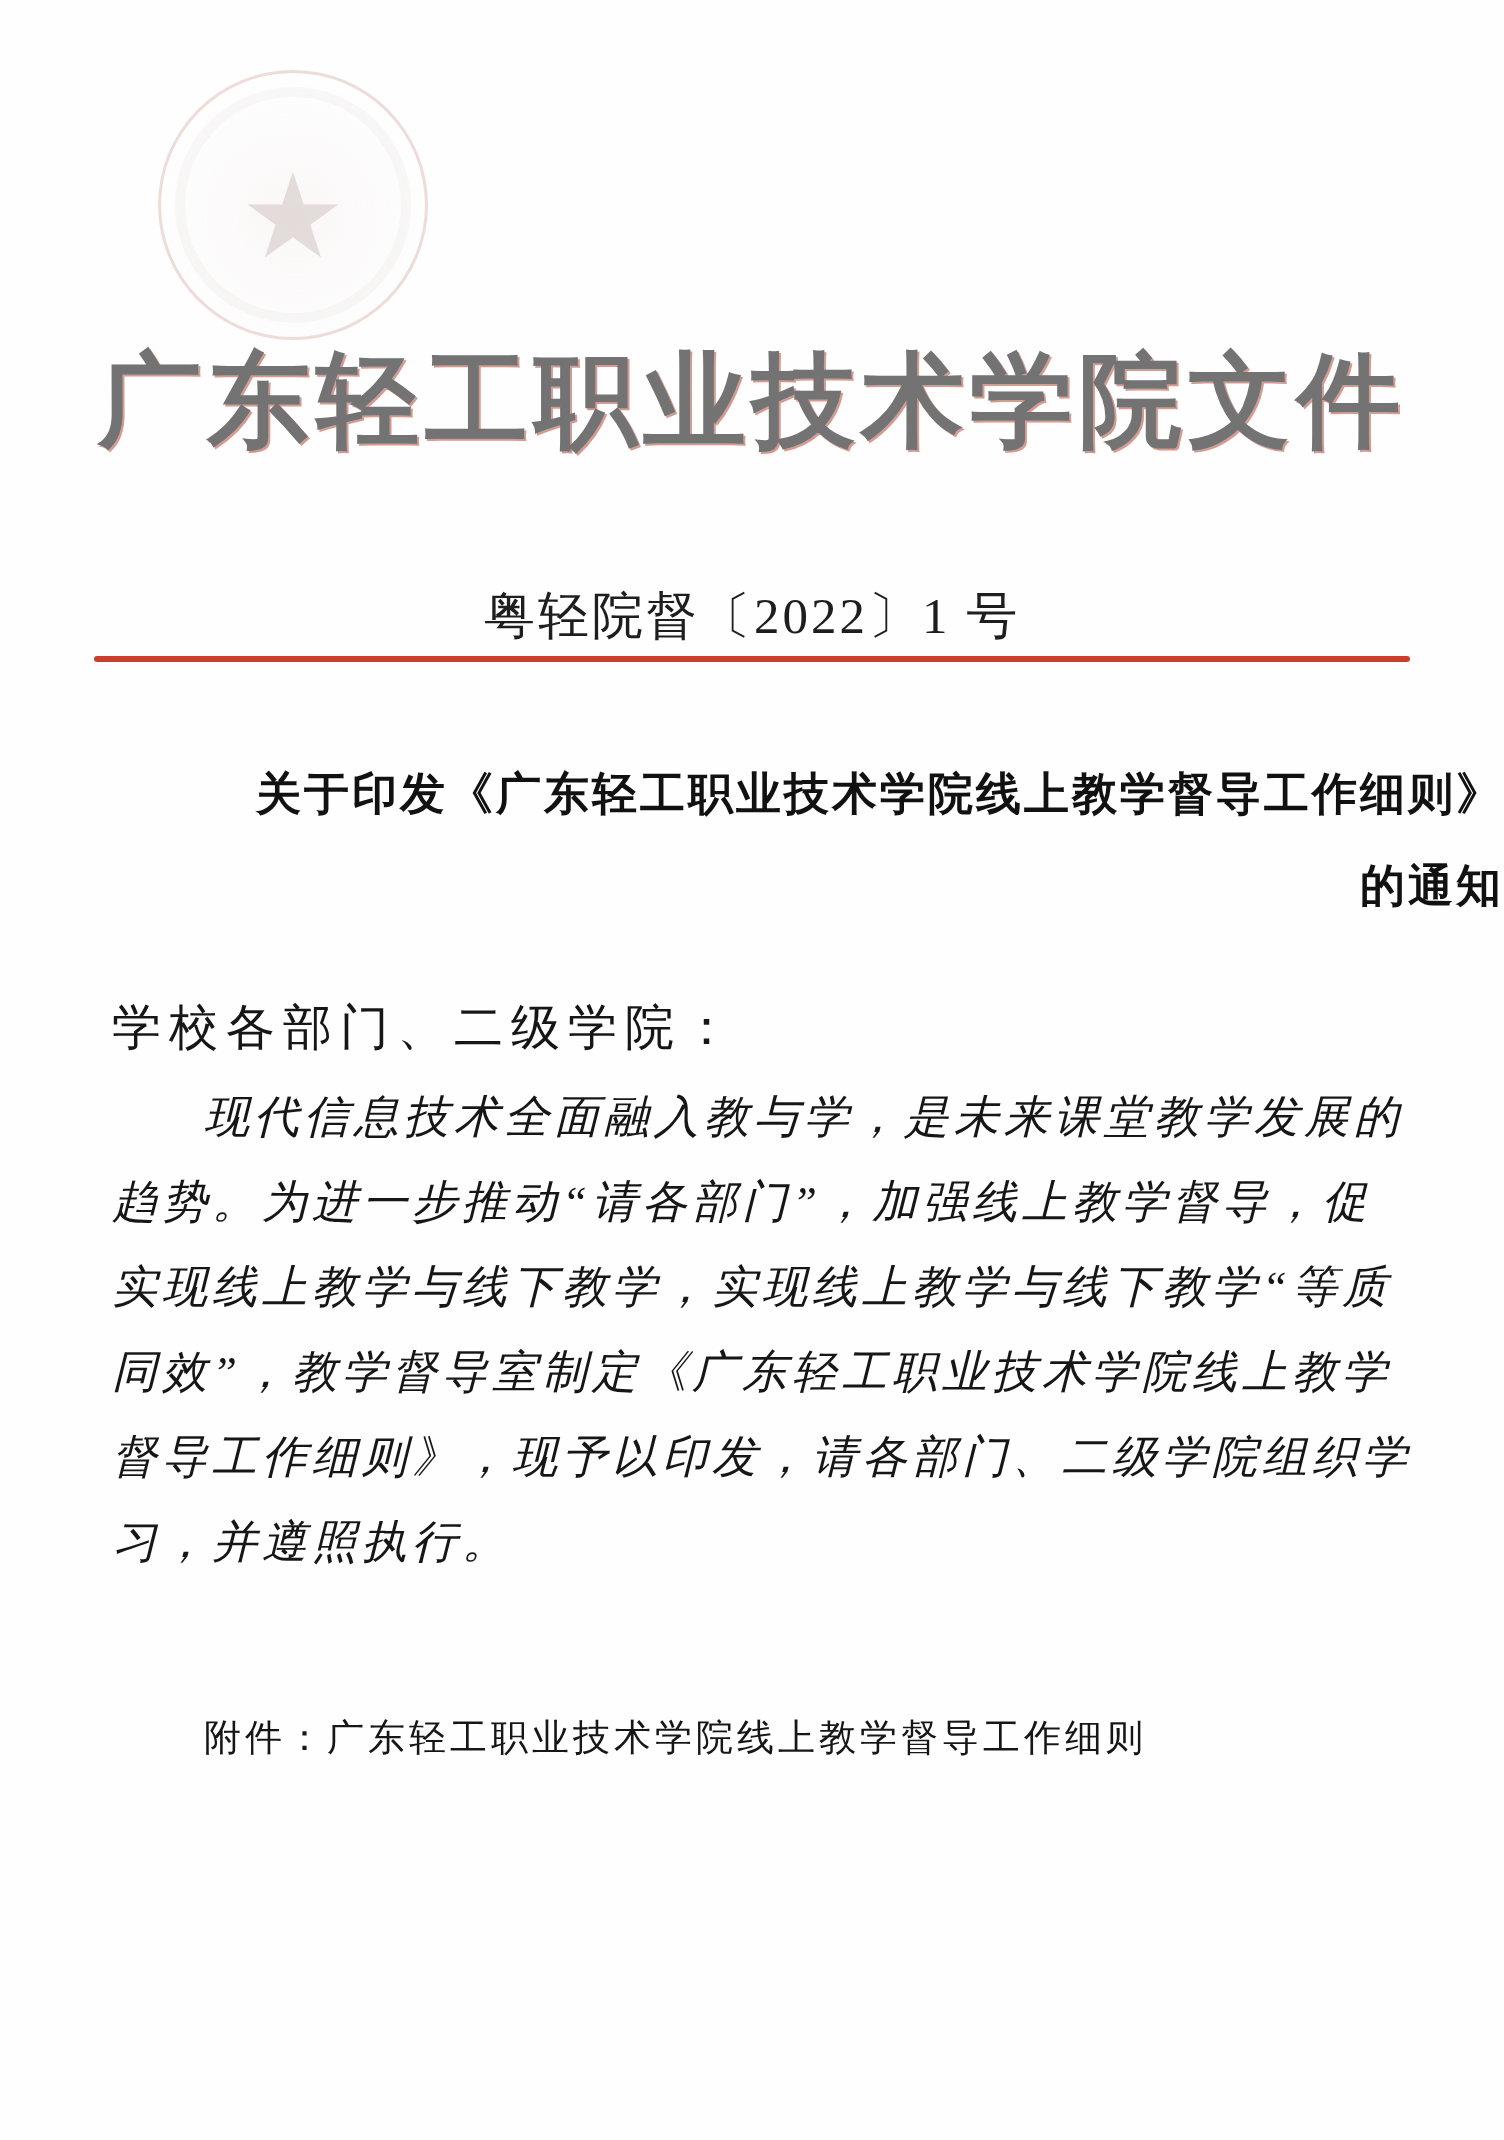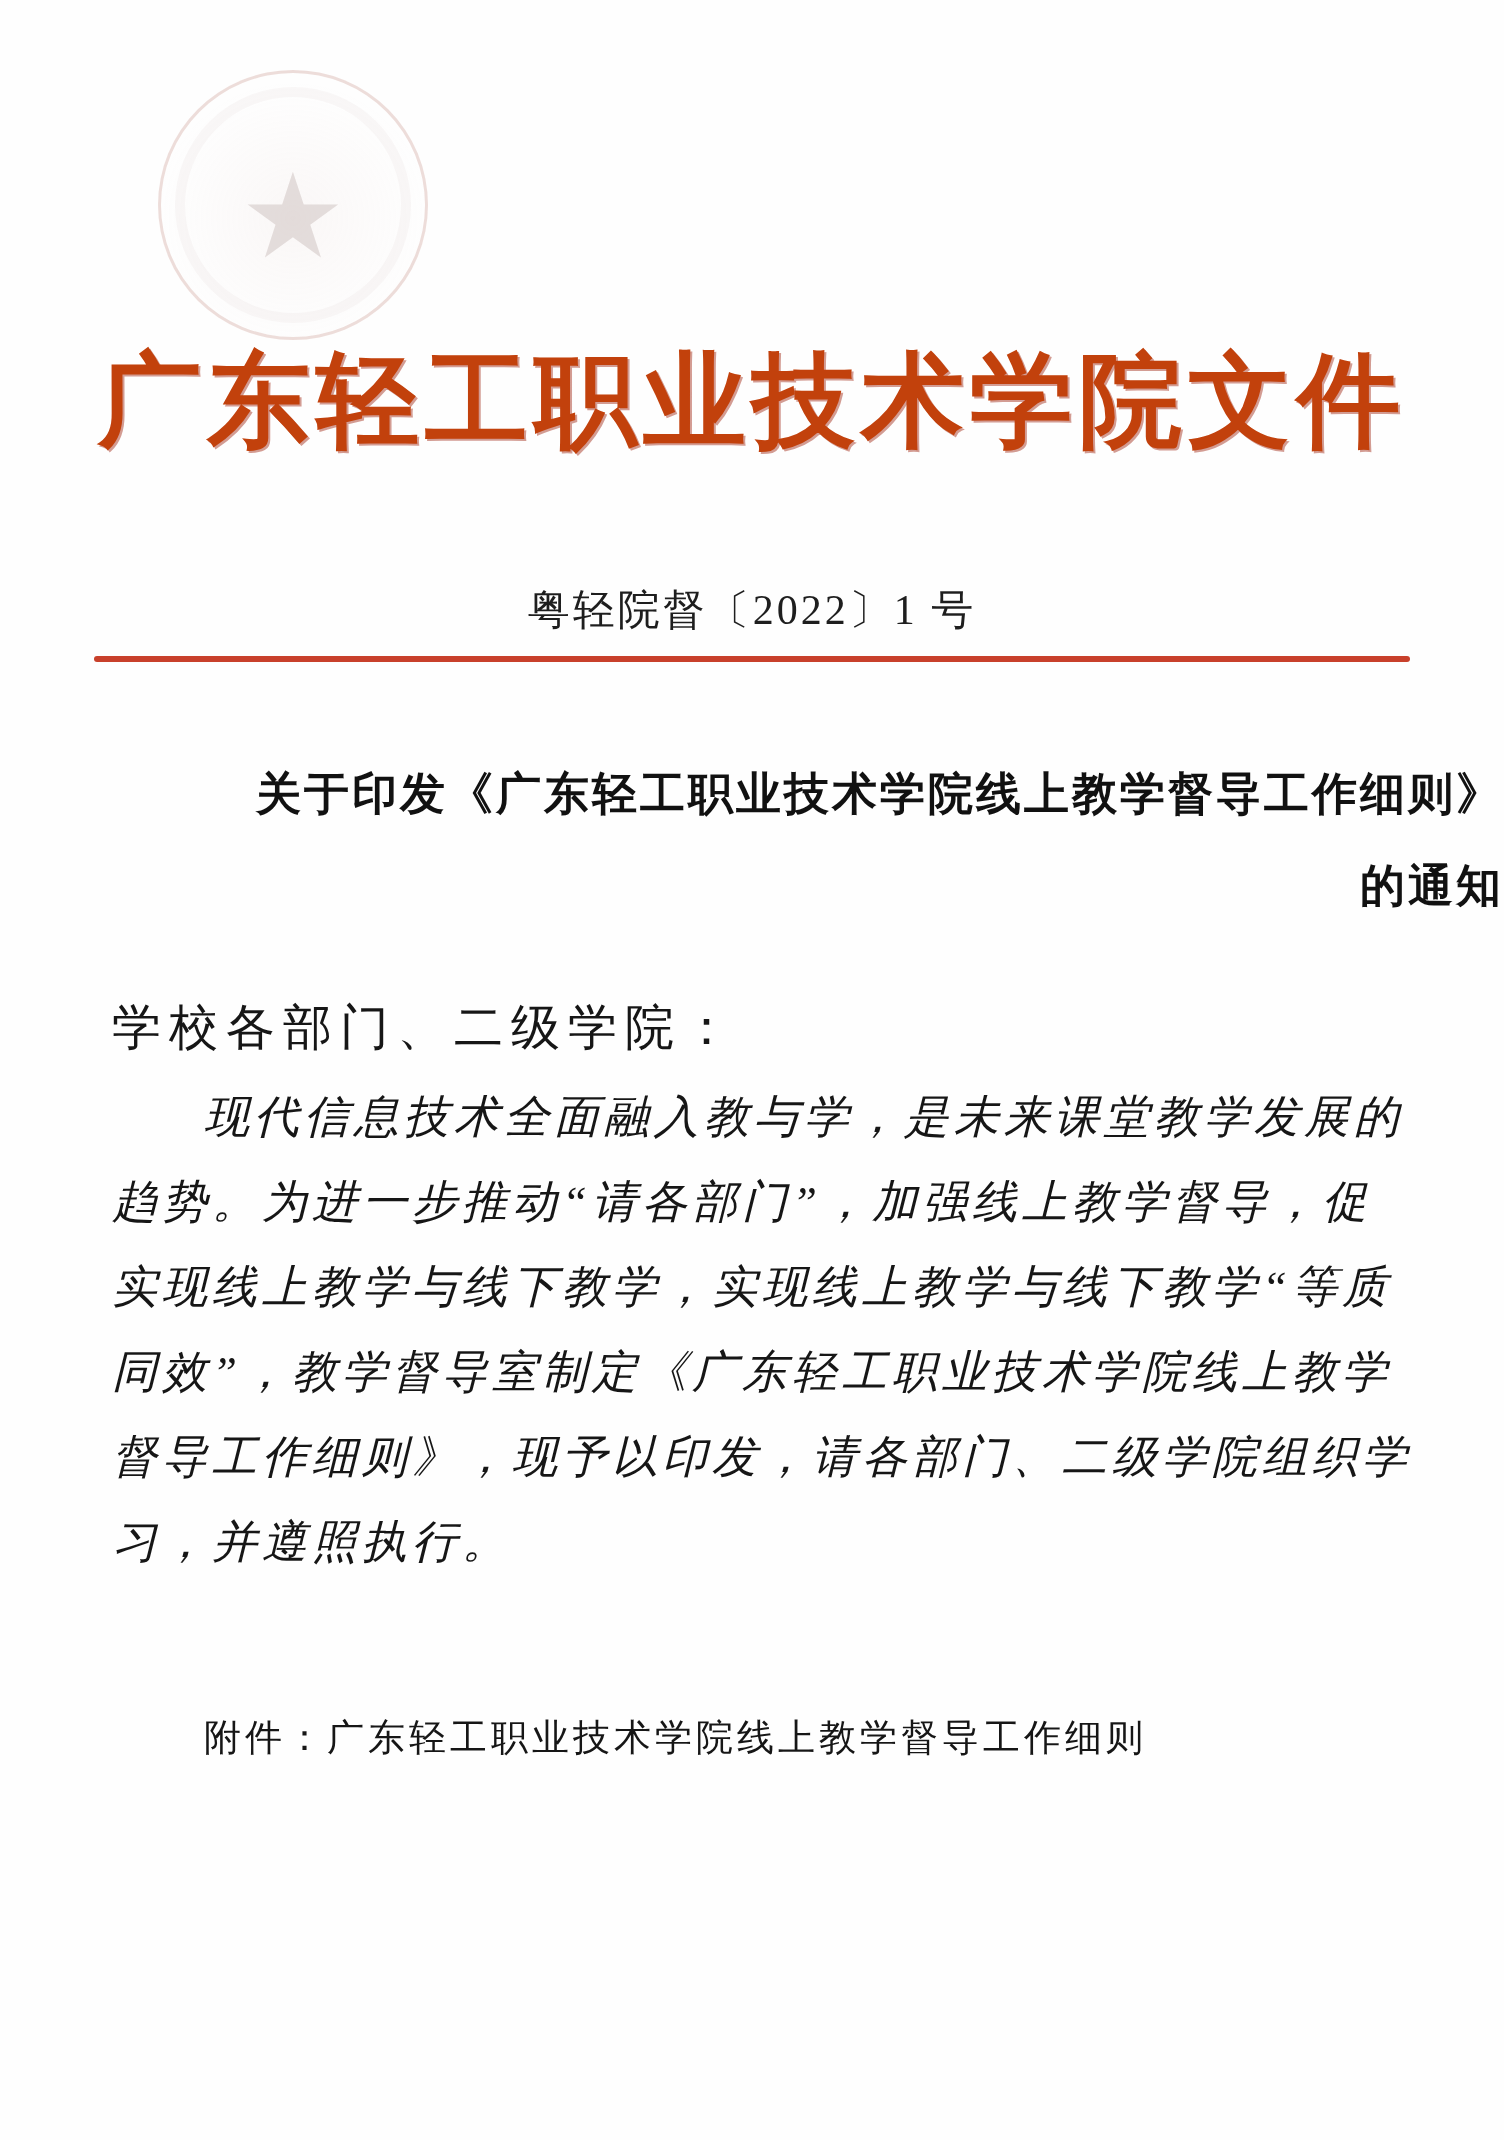--- a/index.html
+++ b/index.html
@@ -50,33 +50,33 @@
   
   .red-title {
     position: absolute;
     top: 333px;
     left: 0;
     width: 100%;
     text-align: center;
     font-size: 103px;
     font-weight: 900;
     letter-spacing: 6px;
-    color: #c2410c;
+    color: #737373;
     text-shadow: 2px 2px 0 rgba(160, 38, 18, 0.45);
     white-space: nowrap;
   }
 
   
   .doc-number {
     position: absolute;
     top: 582px;
     left: 0;
     width: 100%;
     text-align: center;
-    font-size: 42px;
+    font-size: 51px;
     color: #1e1e1e;
     letter-spacing: 3px;
     white-space: nowrap;
   }
 
   
   .red-rule {
     position: absolute;
     top: 656px;
     left: 94px;

